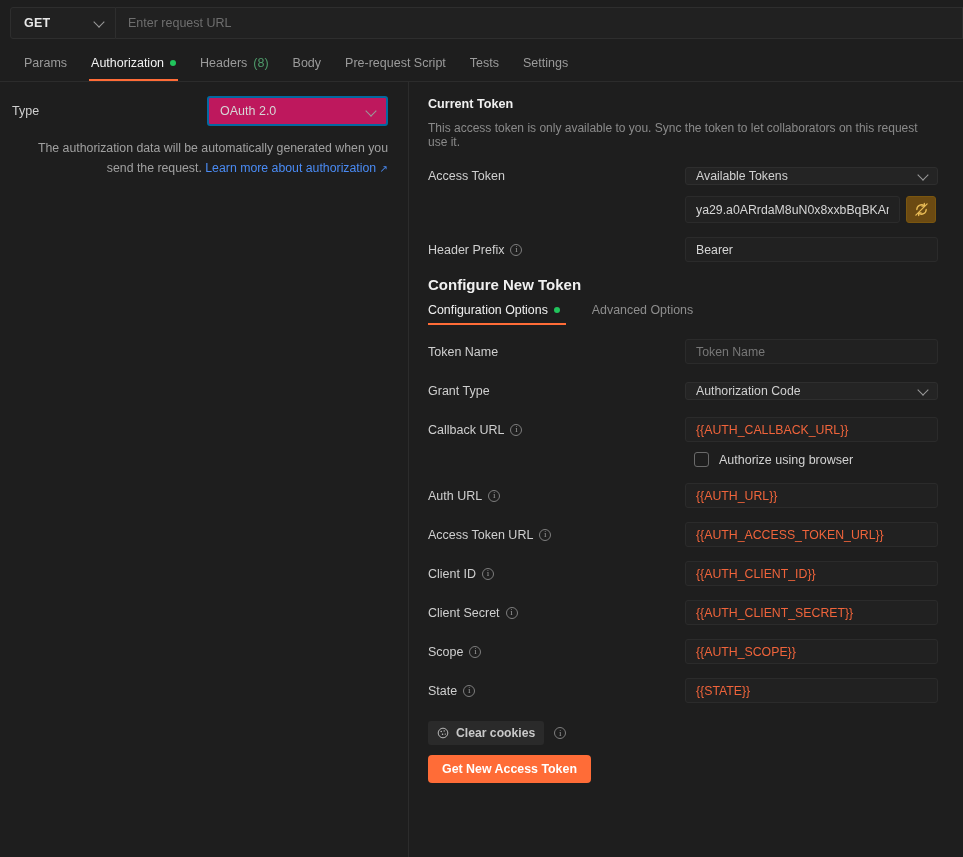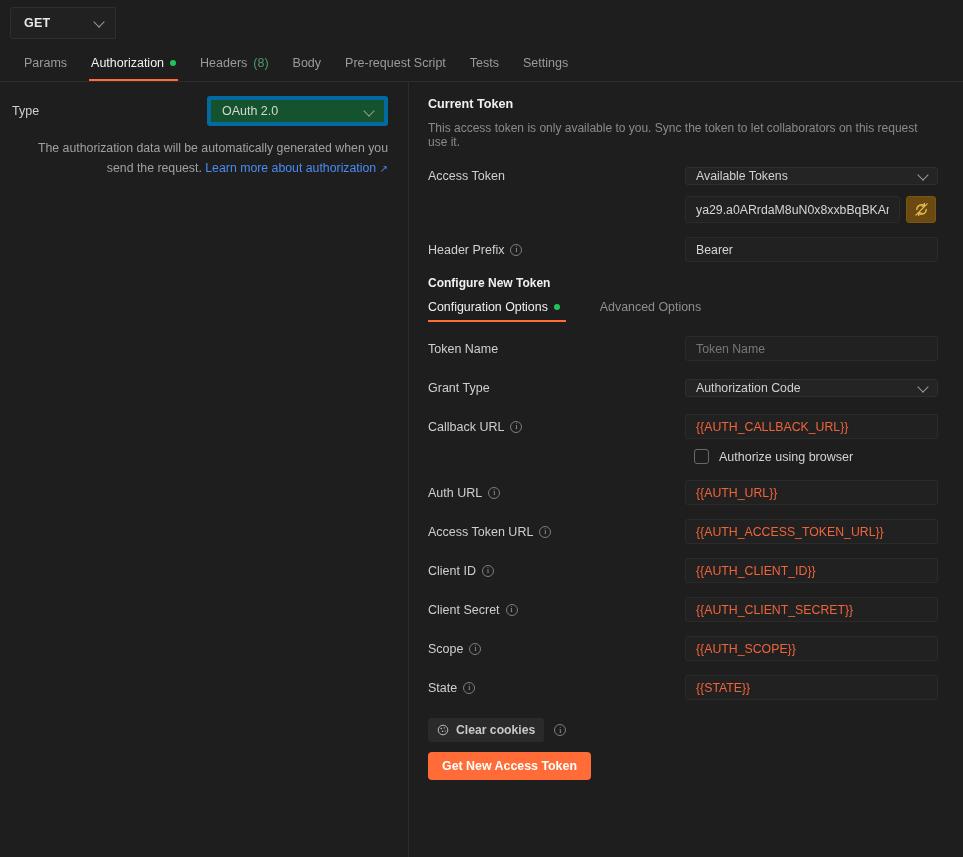--- a/index.html
+++ b/index.html
@@ -59,21 +59,21 @@
 
   
   .panes { position: absolute; left: 0; top: 82px; width: 963px; height: 775px; display: flex; }
   .pane-left { width: 409px; height: 775px; border-right: 1px solid #2c2c2c; padding: 14px 20px 0 12px; }
   .pane-right { flex: 1; height: 775px; padding: 10px 25px 0 10px; overflow: hidden; }
 
   
   .row-left { display: flex; align-items: center; margin-bottom: 8px; }
   .row-left .lbl { width: 200px; font-size: 12.5px; color: #cfcfcf; }
   .select-box {
-    width: 185px; height: 30px; background: #14532d; border: 4px solid #0369a1; border-radius: 3px;
+    width: 185px; height: 30px; background: #be185d; border: 2px solid #0369a1; border-radius: 3px;
     display: flex; align-items: center; justify-content: space-between; padding: 0 9px 0 11px; cursor: pointer;
   }
   .select-box .sv { font-size: 12.5px; color: #d6d6d6; }
   .helper-text { font-size: 12.3px; color: #a0a0a0; line-height: 20px; margin: 12px 0 14px 0; max-width: 385px; text-align: right; }
   .link { color: #4a8bf4; text-decoration: none; cursor: pointer; }
   .ext-arrow { font-size: 10px; color: #4a8bf4; }
 
   
   .sec-title { font-size: 12.6px; font-weight: bold; color: #f0f0f0; margin: 5px 0 10px 9px; }
   .sec-sub { font-size: 12px; color: #8a8a8a; margin: 0 0 14px 9px; }
@@ -105,22 +105,22 @@
   }
   .sel-wide .sv { font-size: 12.3px; color: #d0d0d0; }
 
   
   .token-row { display: flex; align-items: center; gap: 6px; }
   .sync-btn {
     width: 30px; height: 27px; background: #6b4a12; border: 1px solid #7a560f; border-radius: 3px;
     display: flex; align-items: center; justify-content: center; cursor: pointer; flex: 0 0 auto;
   }
 
-  .cfg-title { font-size: 12px; font-weight: bold; color: #f0f0f0; margin: 10px 0 6px 9px; }
-  .subtabs { display: flex; align-items: center; gap: 16px; margin: 0 0 18px 9px; height: 22px; }
+  .cfg-title { font-size: 15px; font-weight: bold; color: #f0f0f0; margin: 10px 0 6px 9px; }
+  .subtabs { display: flex; align-items: center; gap: 8px; margin: 0 0 18px 9px; height: 22px; }
   .subtab {
     position: relative; display: flex; align-items: center; gap: 6px; height: 22px;
     font-size: 12.4px; color: #8e8e8e; cursor: pointer; padding-right: 24px;
   }
   .subtab.active { color: #efefef; }
   .subtab.active::after {
     content: ""; position: absolute; left: 0; right: 18px; bottom: -4px; height: 2px; background: #ff6c37;
   }
 
   .checkrow { display: flex; align-items: center; gap: 10px; margin: 0 0 16px 275px; }
@@ -145,20 +145,21 @@
 </head>
 <body>
 
 <div class="app">
 
   <div class="urlbar">
     <div class="method-select">
       <span class="m-label">GET</span>
       <span class="chev"></span>
     </div>
+    <input class="url-input" type="text" placeholder="Enter request URL" style="">
   </div>
 
   <div class="tabbar">
     <div class="tab">
       <span>Params</span>
     </div>
     <div class="tab active">
       <span>Authorization</span>
       <span class="dot-green"></span>
     </div>

